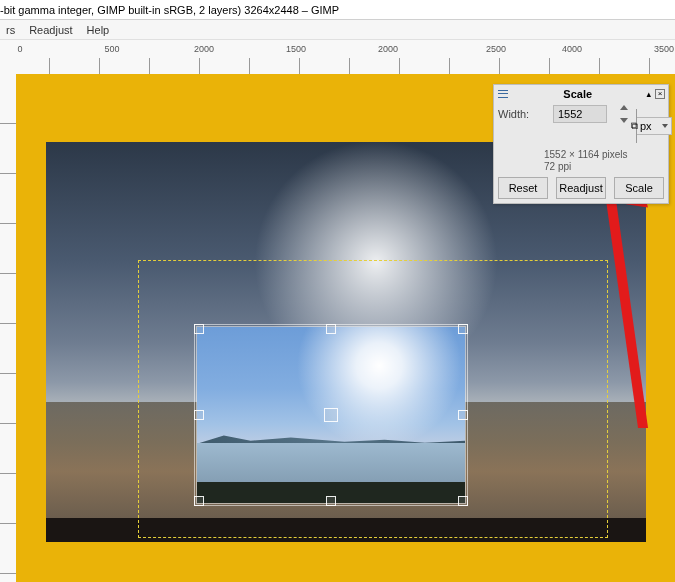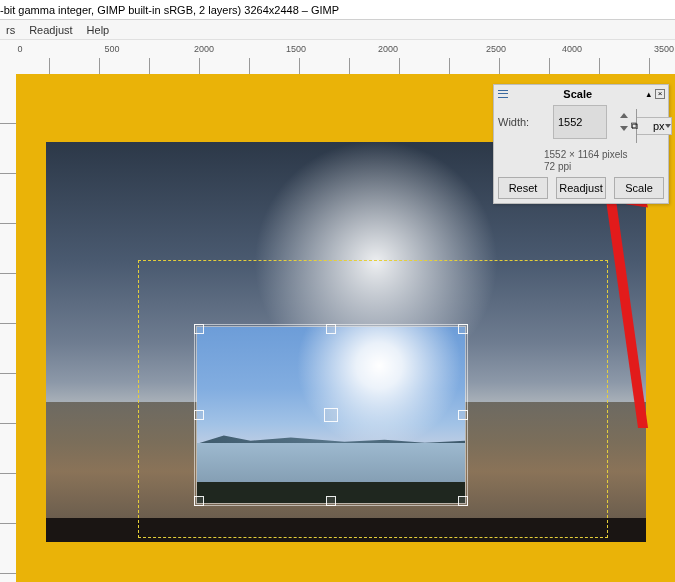--- a/index.html
+++ b/index.html
@@ -54,29 +54,29 @@
   .dialog { position: absolute; right: 6px; top: 10px; width: 176px; background: #e9e9e9; border: 1px solid #bdbdbd; box-shadow: 1px 1px 3px rgba(0,0,0,.2); z-index: 50; }
   .dlg-titlebar { display: flex; align-items: center; height: 18px; padding: 0 3px; gap: 4px; }
   .dlg-menu-icon { width: 12px; height: 12px; display: flex; flex-direction: column; justify-content: space-around; padding: 1px; }
   .dlg-menu-icon span { height: 1px; background: #3a6aa0; }
   .dlg-title { flex: 1; text-align: center; font-weight: bold; font-size: 11px; }
   .dlg-min { font-size: 9px; }
   .dlg-close { width: 10px; height: 10px; border: 1px solid #777; display:flex; align-items:center; justify-content:center; font-size:8px; line-height:1; }
   .dlg-body { padding: 2px 4px 4px; }
   .dlg-row { display: flex; align-items: center; gap: 13px; margin-bottom: 2px; }
   .dlg-row label { width: 42px; color: #444; }
-  .dlg-row input { width: 54px; height: 34px; background: #dcdcdc; border: 1px solid #b8b8b8; padding: 0 4px; font-size: 11px; }
+  .dlg-row input { width: 54px; height: 18px; background: #dcdcdc; border: 1px solid #b8b8b8; padding: 0 4px; font-size: 11px; }
   .spinner { width: 10px; height: 18px; display:flex; flex-direction:column; justify-content:space-between; }
   .spinner div { width: 0; height: 0; border-left: 4px solid transparent; border-right: 4px solid transparent; }
   .spinner .up { border-bottom: 5px solid #666; }
   .spinner .dn { border-top: 5px solid #666; }
   .link-col { width: 10px; position: relative; height: 42px; margin-left:2px; }
   .link-wire { position:absolute; left:4px; top:4px; bottom:4px; border-right:1px solid #999; }
   .link-icon { position:absolute; right:-6px; top:50%; transform:translateY(-50%); font-size:10px; }
-  .unit-box { width: 36px; height: 18px; border: 1px solid #b8b8b8; background:#e9e9e9; display:flex; align-items:center; justify-content:space-between; padding:0 16px; }
+  .unit-box { width: 36px; height: 18px; border: 1px solid #b8b8b8; background:#e9e9e9; display:flex; align-items:center; justify-content:space-between; padding:0 3px; }
   .unit-box .chev { width:0; height:0; border-left:3px solid transparent; border-right:3px solid transparent; border-top:4px solid #555; }
   .dlg-info { font-size: 10px; color: #555; padding-left: 46px; line-height: 1.2; margin: 2px 0 4px; }
   .dlg-buttons { display: flex; gap: 8px; }
   .dlg-buttons button { flex: 1; height: 22px; background: #e4e4e4; border: 1px solid #adadad; font-size: 11px; cursor: pointer; }
 
   .arrow { position: absolute; z-index: 40; pointer-events: none; }
   .arrow-head { position:absolute; left: 612px; top: 104px; width:0; height:0;
                 border-left: 11px solid transparent; border-right: 11px solid transparent; border-bottom: 28px solid #e21b1b;
                 transform: rotate(8deg); }
   .arrow-line { position:absolute; left: 590px; top: 126px; width: 10px; height: 228px; background:#e21b1b;

